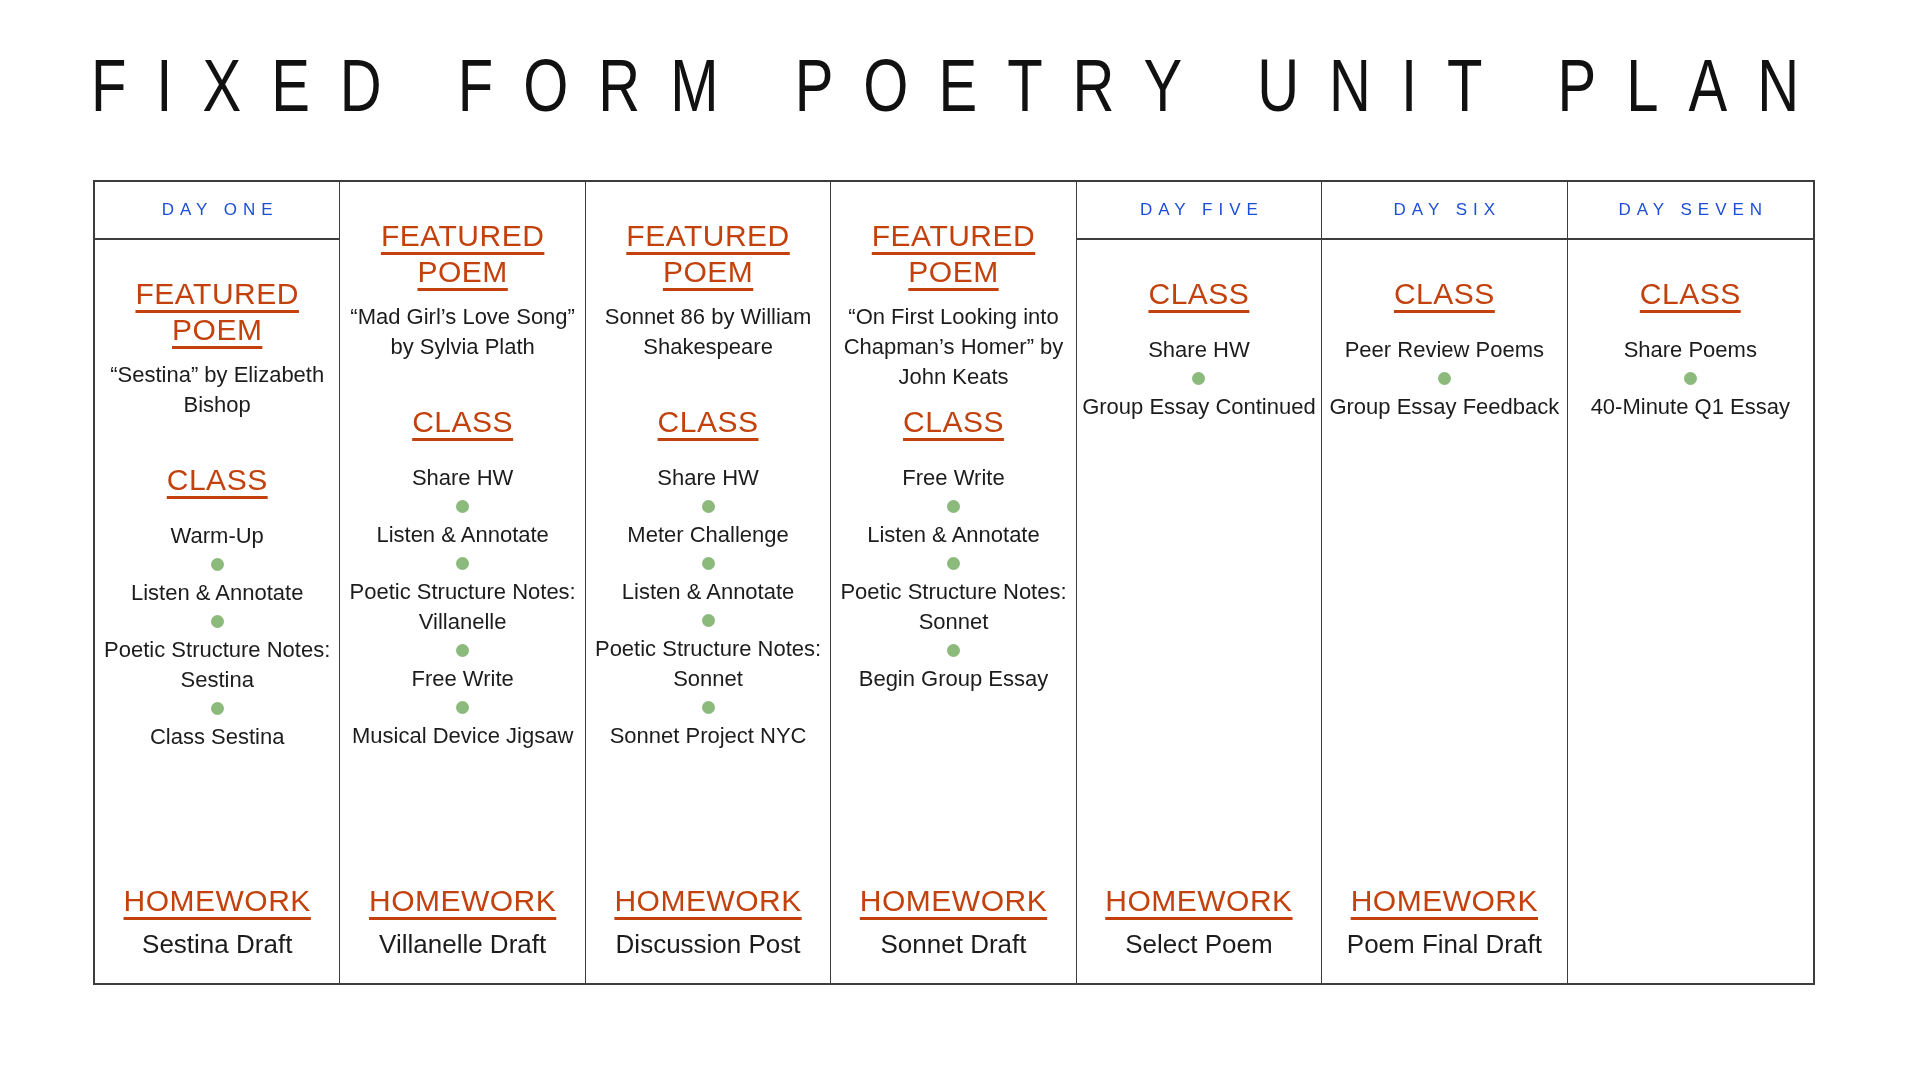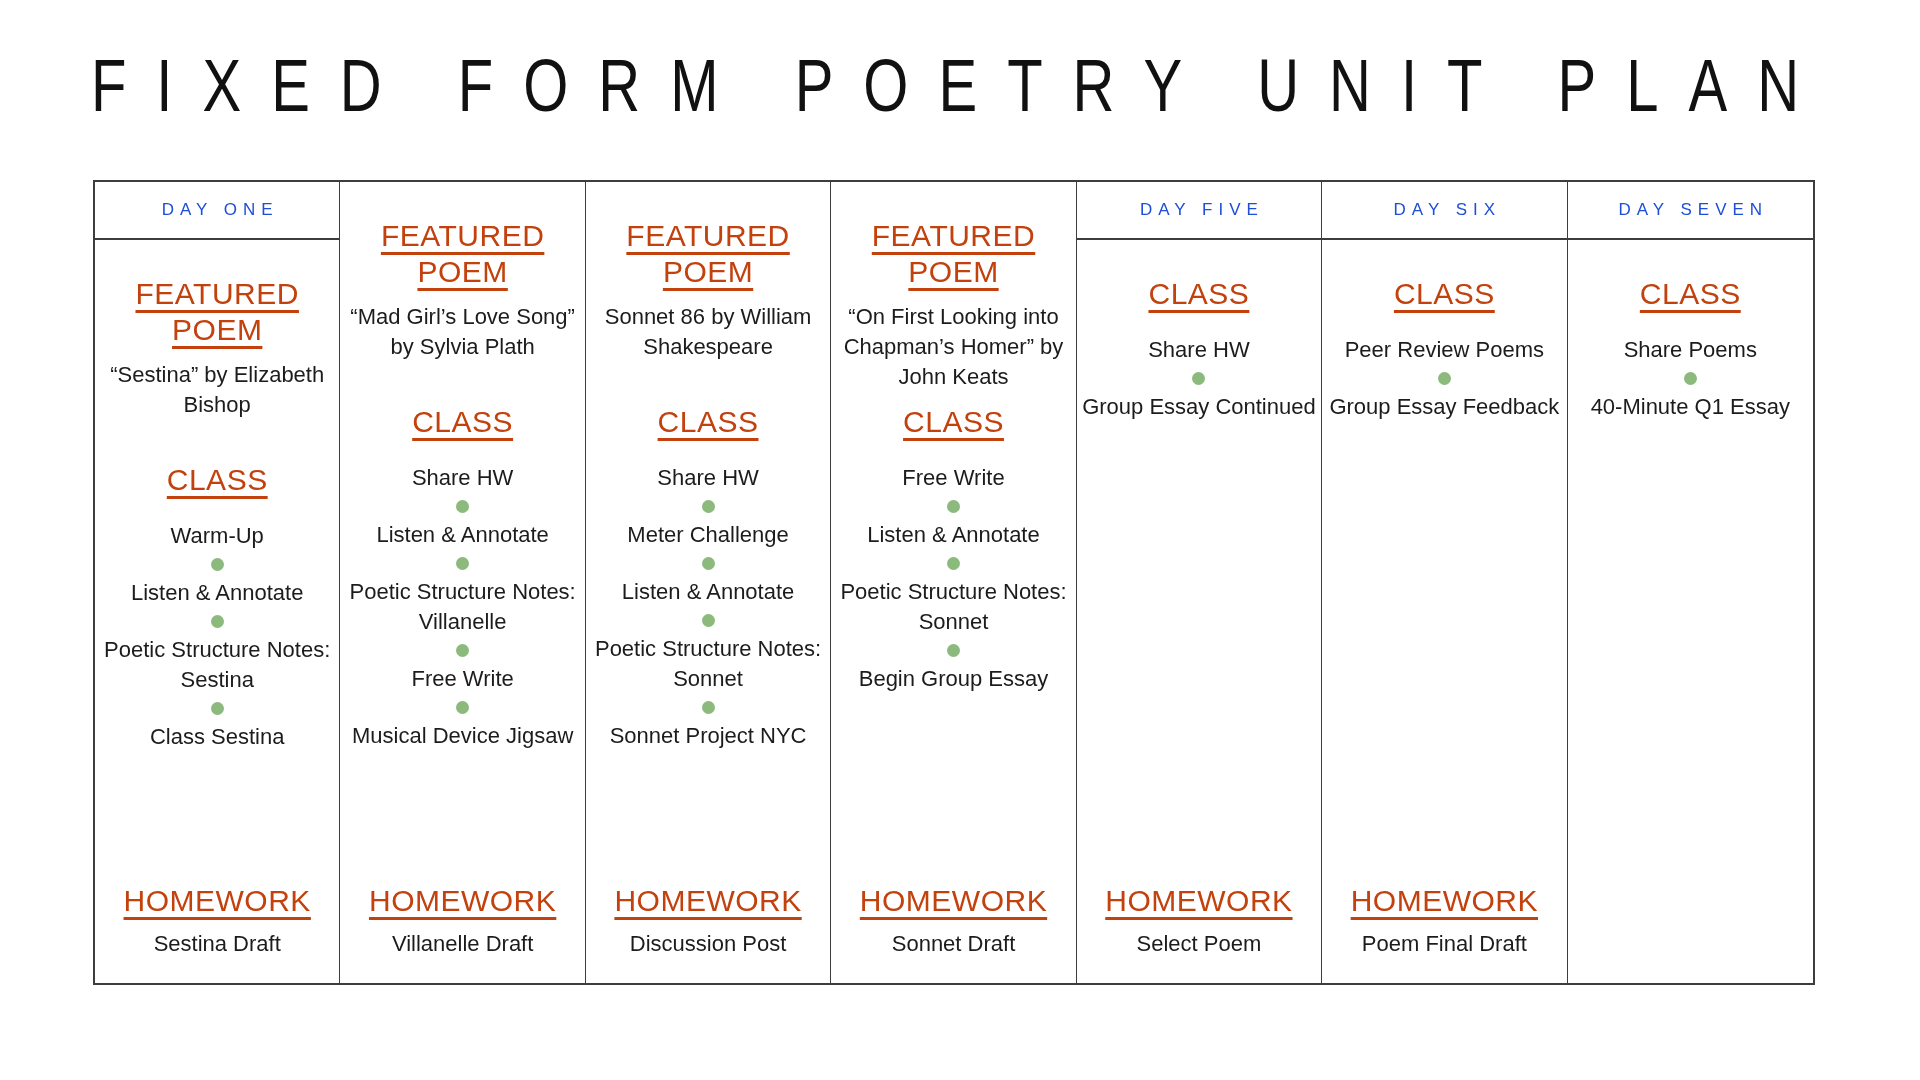--- a/index.html
+++ b/index.html
@@ -122,21 +122,21 @@
 
   .section-homework {
     margin-top: auto;
     display: flex;
     flex-direction: column;
     align-items: center;
     width: 100%;
   }
   .homework-item {
     margin-top: 10px;
-    font-size: 22px;
+    font-size: 26px;
     line-height: 30px;
     width: 100%;
   }
 </style>
 </head>
 <body>
 
 <div class="page">
 
   <h1 class="page-title">FIXED FORM POETRY UNIT PLAN</h1>

